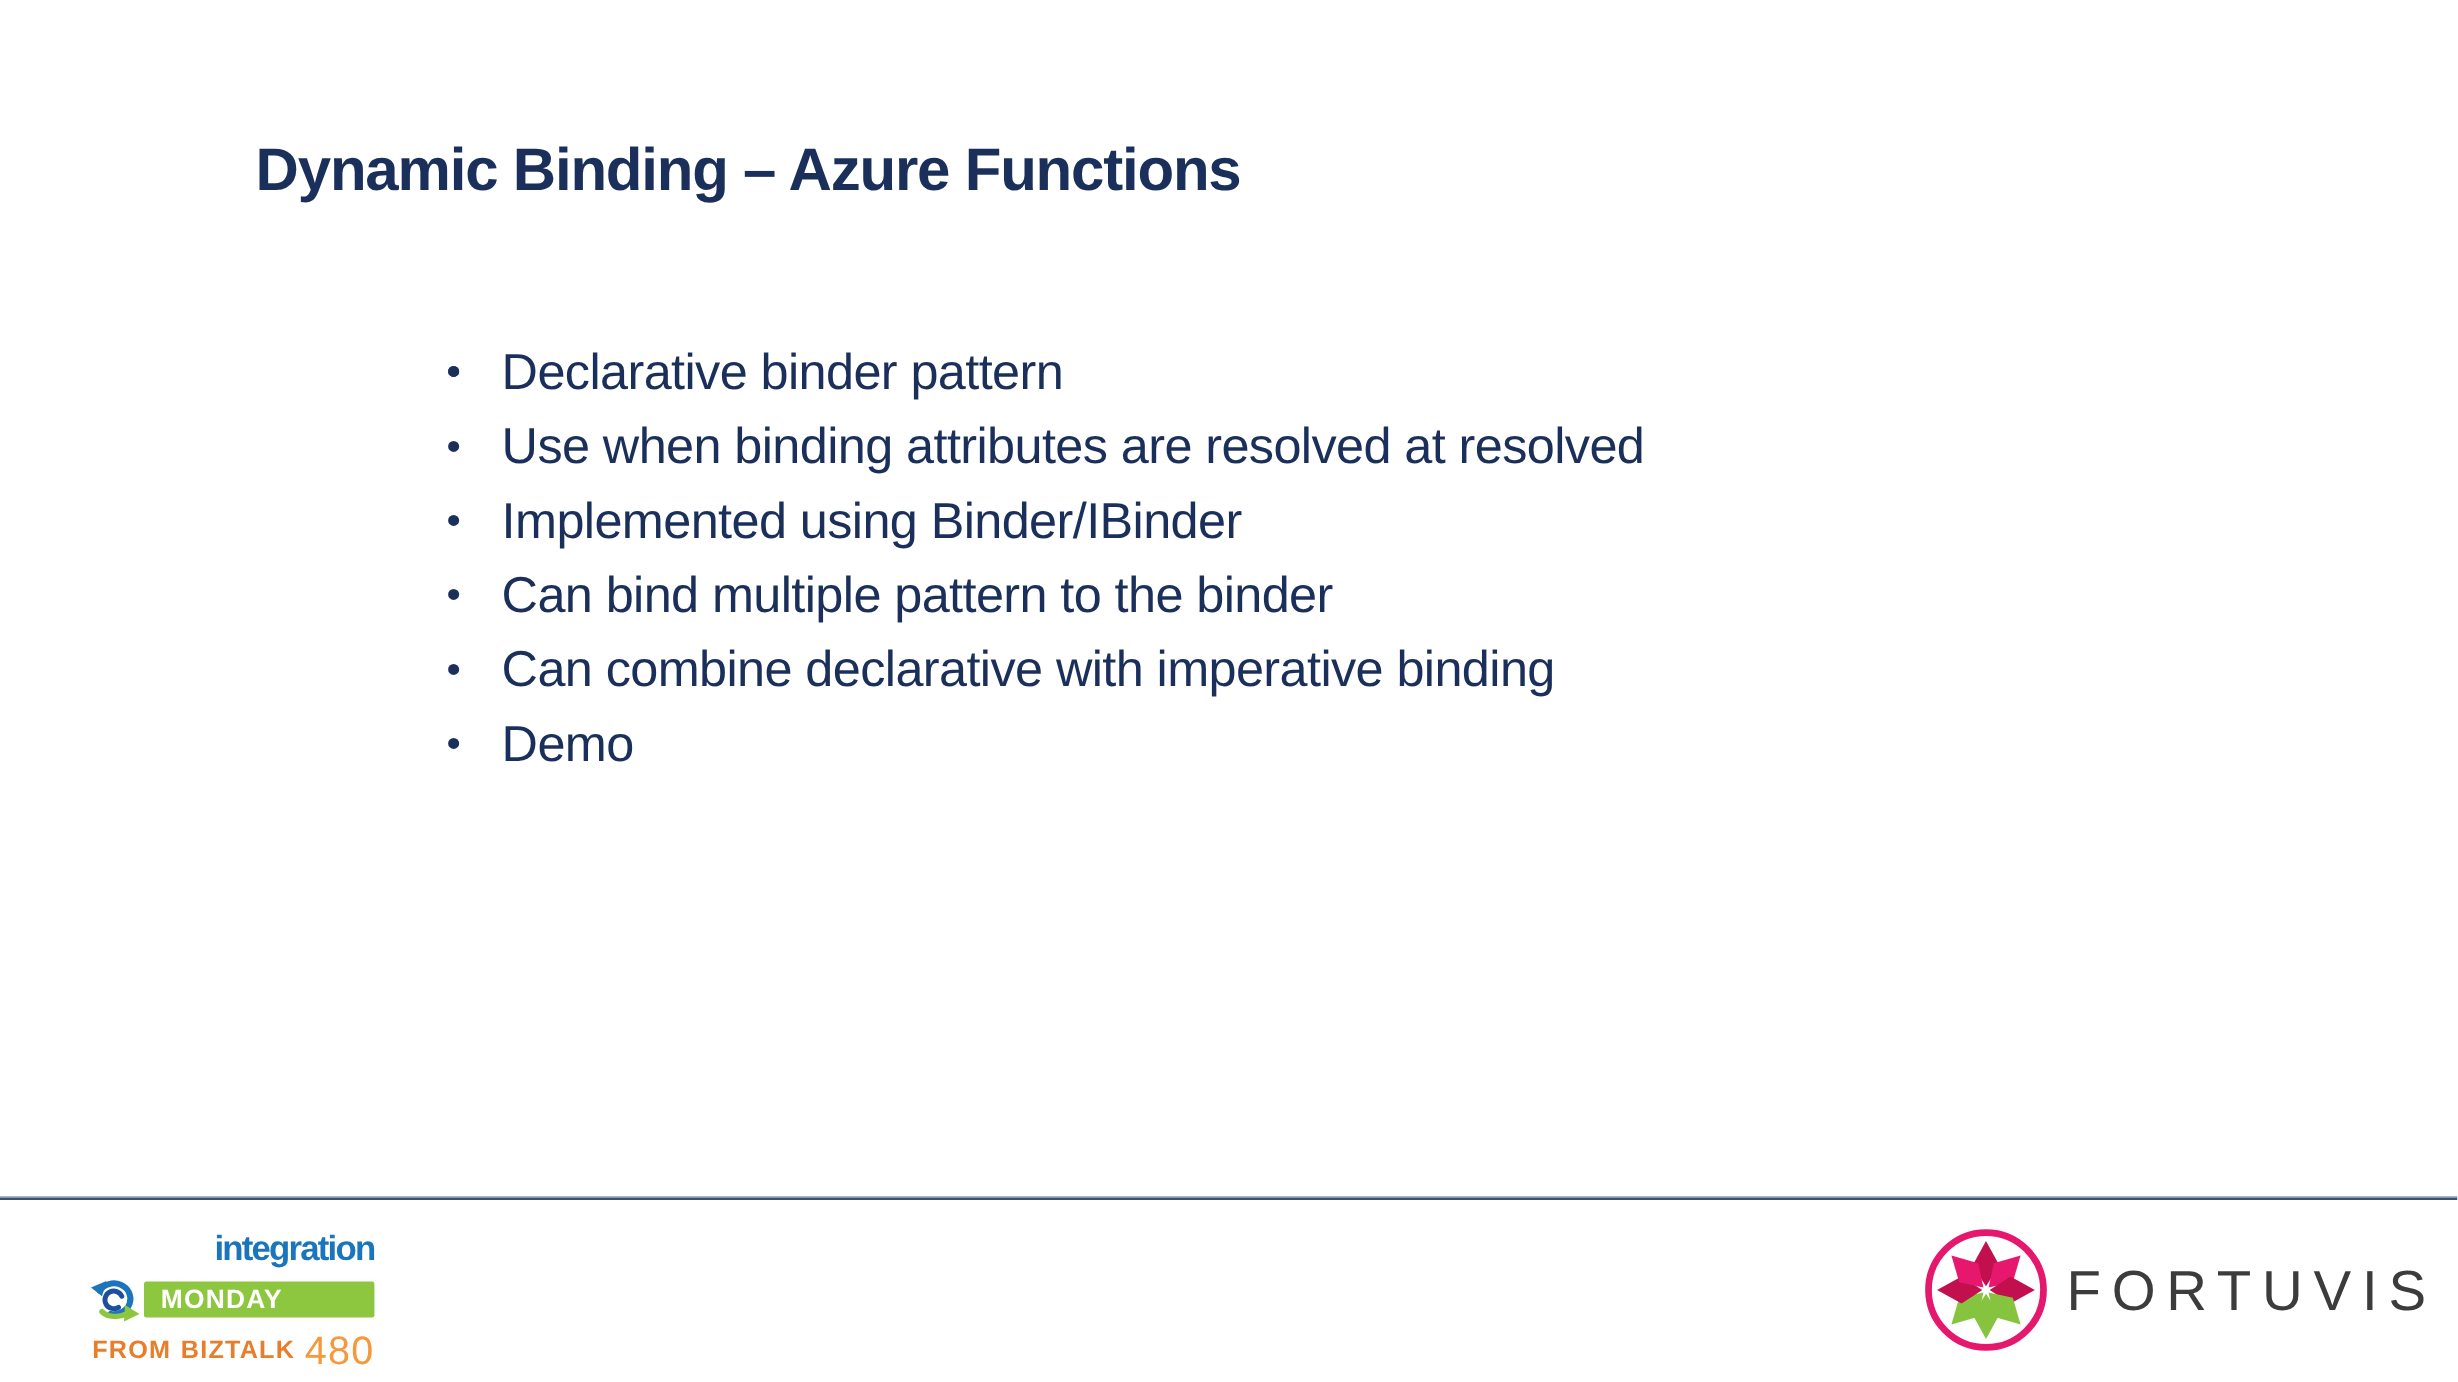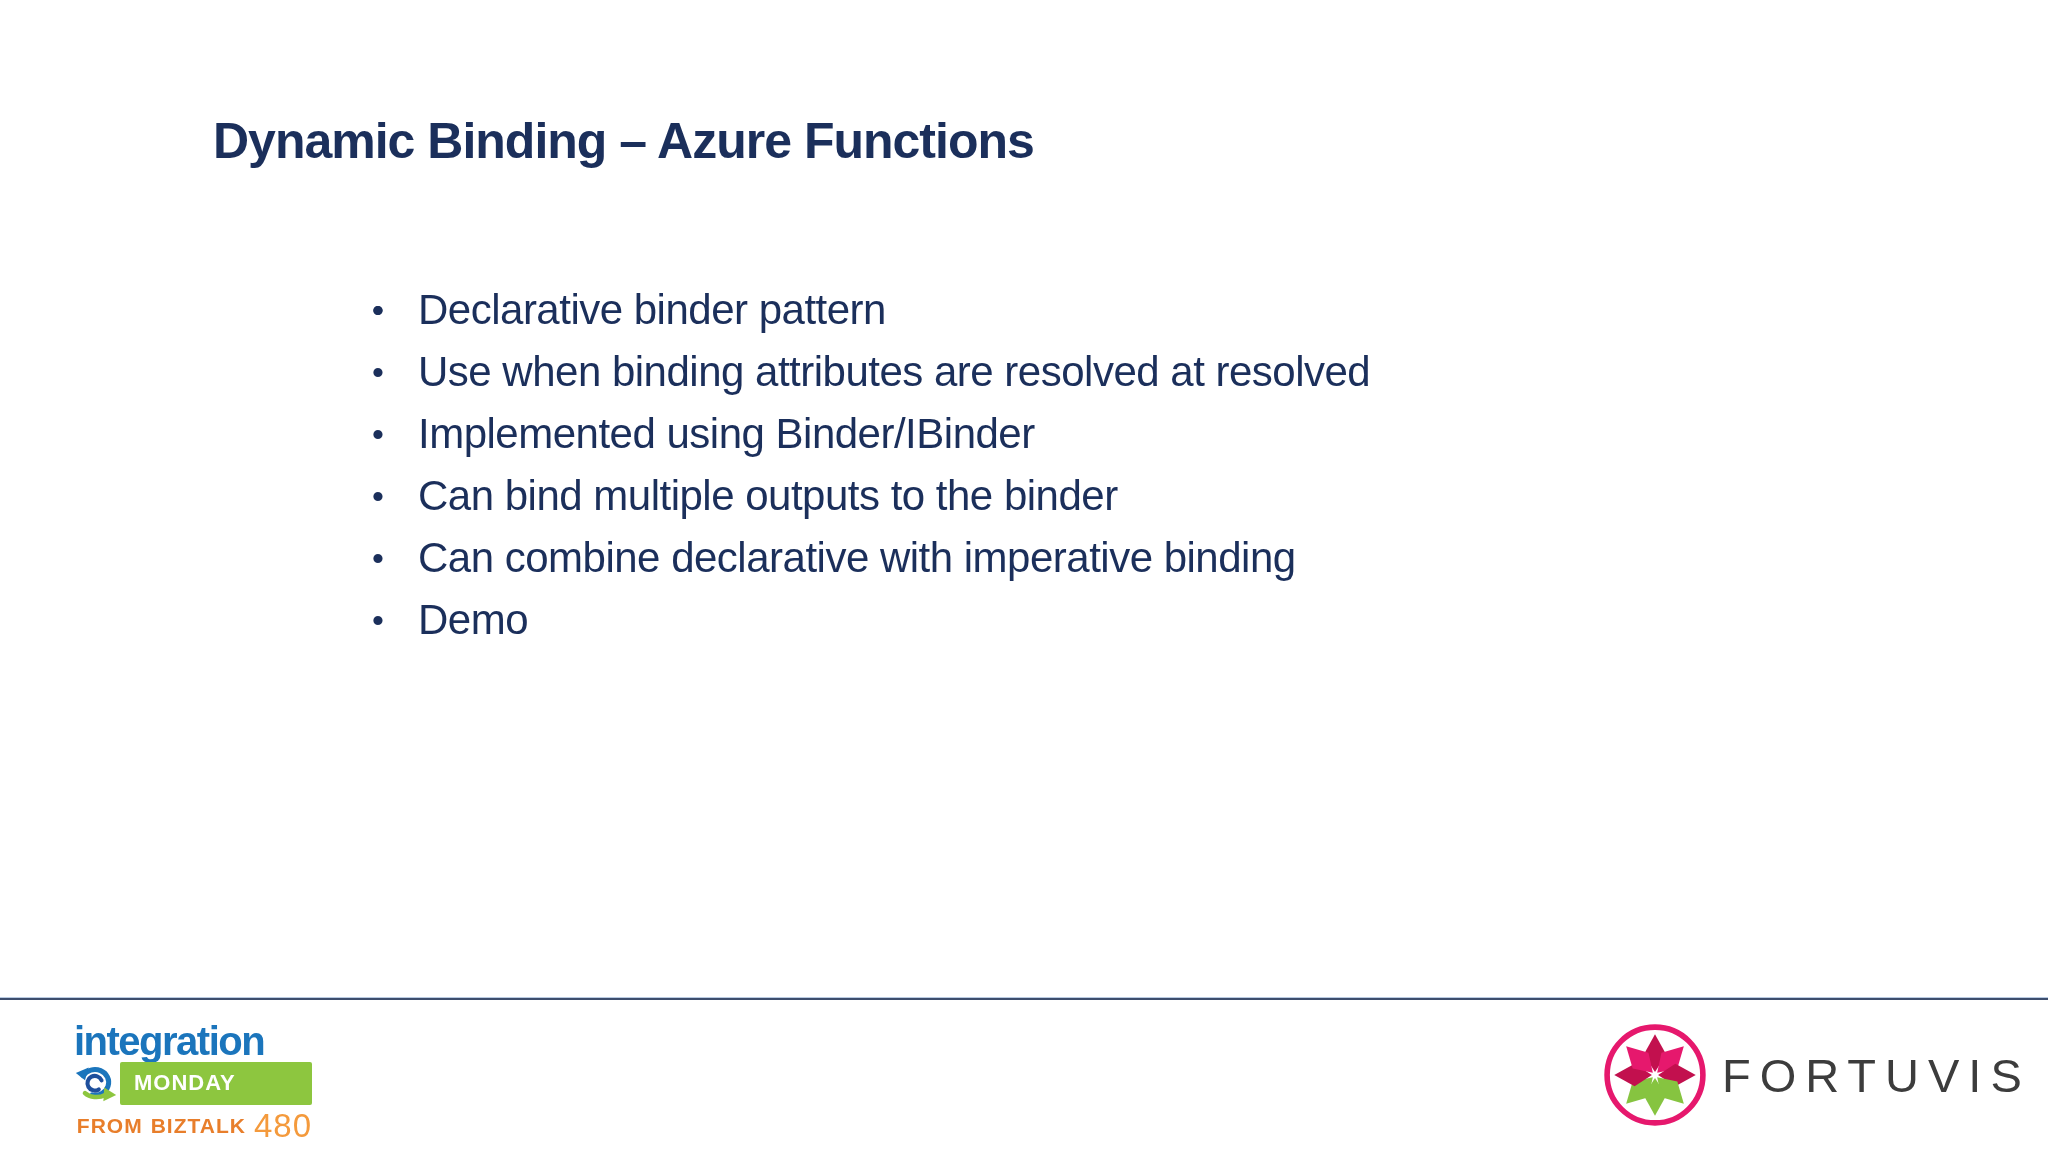--- a/index.html
+++ b/index.html
@@ -54,31 +54,32 @@
     top: 997px;
     width: 2048px;
     height: 2px;
     background: var(--divider, #3D4E6E);
     border-top: 1px solid #b9cbe2;
   }
 
   
   .im-logo { position: absolute; left: 74px; top: 1020px; width: 238px; }
   .im-word {
-    font-size: 40px;
+    font-size: 29px;
     line-height: 42px;
     font-weight: 700;
     letter-spacing: -1.5px;
     color: var(--integration-blue, #1B75BC);
+    text-align: right;
   }
   .im-row { display: flex; align-items: center; height: 42px; }
   .im-arrows { width: 44px; height: 44px; flex: 0 0 44px; }
   .im-banner {
     flex: 1;
-    height: 43px;
+    height: 30px;
     margin-left: 2px;
     background: var(--monday-green, #8DC63F);
     display: flex;
     align-items: center;
     padding-left: 14px;
     border-radius: 2px;
   }
   .im-banner span {
     color: var(--monday-text, #ffffff);
     font-size: 22px;
@@ -157,21 +158,21 @@
         <span class="bullet-text">Use when binding attributes are resolved at resolved</span>
       </li>
 
       <li class="bullet-item">
         <span class="bullet-dot">•</span>
         <span class="bullet-text">Implemented using Binder/IBinder</span>
       </li>
 
       <li class="bullet-item">
         <span class="bullet-dot">•</span>
-        <span class="bullet-text">Can bind multiple outputs to the binder</span>
+        <span class="bullet-text">Can bind multiple pattern to the binder</span>
       </li>
 
       <li class="bullet-item">
         <span class="bullet-dot">•</span>
         <span class="bullet-text">Can combine declarative with imperative binding</span>
       </li>
 
       <li class="bullet-item">
         <span class="bullet-dot">•</span>
         <span class="bullet-text">Demo</span>

